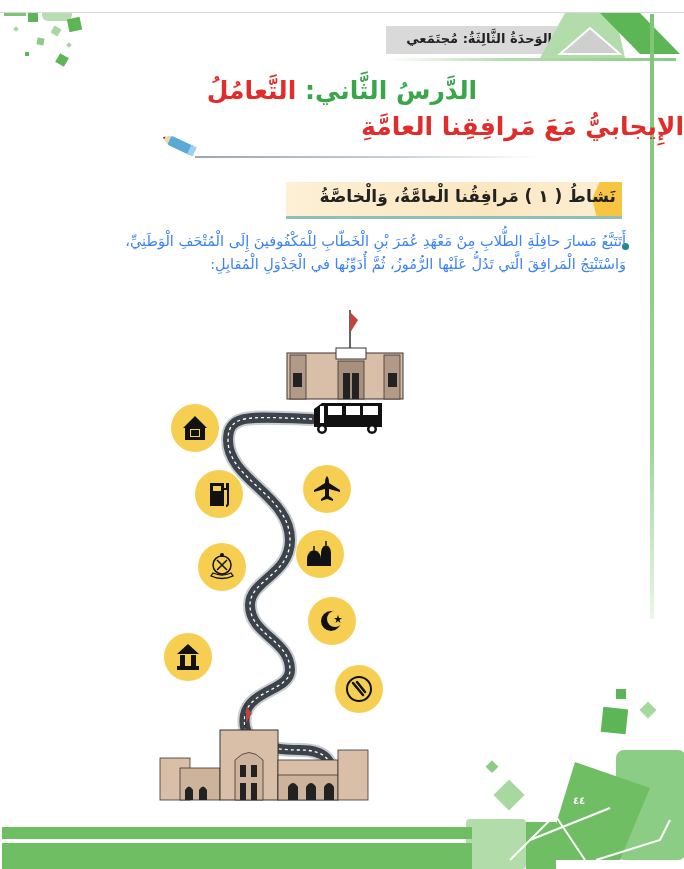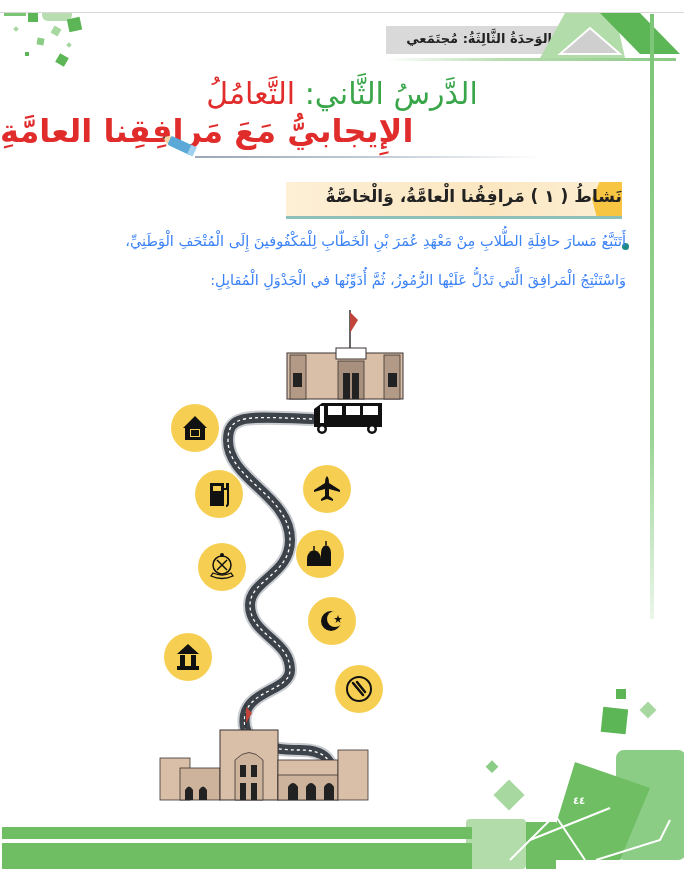--- a/index.html
+++ b/index.html
@@ -4,28 +4,28 @@
 <style>
   html,body{margin:0;padding:0;}
   body{width:684px;height:869px;position:relative;overflow:hidden;background:#ffffff;font-family:"DejaVu Sans",sans-serif;}
   .abs{position:absolute;text-align:center;}
   .topline{left:0;top:12px;width:684px;height:1px;background:#d8d8d8;}
   .sq{position:absolute;}
   .unit-box{left:386px;top:26px;width:178px;height:28px;background:#d9d9d9;}
   .unit-text{right:132px;top:31px;font-size:13px;font-weight:bold;color:#222;direction:rtl;white-space:nowrap;}
   .unit-underline{left:386px;top:58px;width:290px;height:3px;background:linear-gradient(to right,#ffffff,#b7ddb0 40%,#8cc985);}
   .vline{left:650px;top:14px;width:4px;height:605px;background:linear-gradient(to bottom,#7cc576 0%,#9ad495 70%,rgba(154,212,149,0.2) 100%);}
-  .title1{left:0;width:684px;top:76px;text-align:center;font-size:30px;font-weight:normal;direction:rtl;white-space:nowrap;}
-  .title2{left:0;width:684px;top:112px;text-align:left;font-size:32px;font-weight:bold;color:#e12c2c;direction:rtl;white-space:nowrap;}
+  .title1{left:0;width:684px;top:76px;text-align:center;font-size:25px;font-weight:bold;direction:rtl;white-space:nowrap;}
+  .title2{left:0;width:684px;top:112px;text-align:right;font-size:25px;font-weight:bold;color:#e12c2c;direction:rtl;white-space:nowrap;}
   .green{color:#3aa64a;}
   .red{color:#e12c2c;}
   .title-rule{left:195px;top:156px;width:345px;height:2px;background:linear-gradient(to right,#9aa7b5,#c9d2db 60%,rgba(220,225,230,0));}
   .activity-bar{left:286px;top:182px;width:336px;height:34px;background:linear-gradient(to right,#fdf0d6,#fbe6c0 60%,#fdf0d6);border-bottom:3px solid #8cc0b8;}
   .activity-tab{left:592px;top:182px;width:30px;height:34px;background:#f7c542;clip-path:polygon(25% 0,100% 0,100% 100%,15% 100%,0 50%);}
-  .activity-text{right:62px;top:186px;font-size:17px;font-weight:bold;color:#222;direction:rtl;white-space:nowrap;margin-left:44px;}
+  .activity-text{right:68px;top:186px;font-size:17px;font-weight:bold;color:#222;direction:rtl;white-space:nowrap;margin-left:44px;}
   .instr{right:58px;font-size:14.5px;color:#3b82f6;direction:rtl;white-space:nowrap;}
   .bullet{left:622px;top:243px;width:7px;height:7px;border-radius:50%;background:#1d8a88;}
   .circle{position:absolute;width:48px;height:48px;border-radius:50%;background:#f6cf52;display:flex;align-items:center;justify-content:center;}
   .circle svg{width:30px;height:30px;}
   .bottom-bar1{left:2px;top:827px;width:470px;height:12px;background:#6fbe64;}
   .bottom-bar2{left:2px;top:843px;width:470px;height:29px;background:#6fbe64;}
   .page-num{left:573px;top:795px;font-size:10px;color:#ffffff;font-weight:bold;}
 </style>
 </head>
 <body>
@@ -74,21 +74,21 @@
   </svg>
 </div>
 <div class="abs title-rule"></div>
 
 <div class="abs activity-bar"></div>
 <div class="abs activity-tab"></div>
 <div class="abs activity-text">نَشاطُ ( ١ ) مَرافِقُنا الْعامَّةُ، وَالْخاصَّةُ</div>
 
 <div class="abs bullet"></div>
 <div class="abs instr" style="top:233px;">أَتَتَبَّعُ مَسارَ حافِلَةِ الطُّلابِ مِنْ مَعْهَدِ عُمَرَ بْنِ الْخَطّابِ لِلْمَكْفُوفينَ إِلَى الْمُتْحَفِ الْوَطَنِيِّ،</div>
-<div class="abs instr" style="top:272px;">وَاسْتَنْتِجُ الْمَرافِقَ الَّتي تَدُلُّ عَلَيْها الرُّمُوزُ، ثُمَّ أُدَوِّنُها في الْجَدْوَلِ الْمُقابِلِ:</div>
+<div class="abs instr" style="top:256px;">وَاسْتَنْتِجُ الْمَرافِقَ الَّتي تَدُلُّ عَلَيْها الرُّمُوزُ، ثُمَّ أُدَوِّنُها في الْجَدْوَلِ الْمُقابِلِ:</div>
 
 <div class="abs" style="left:150px;top:305px;width:270px;height:500px;">
   <svg width="270" height="500" viewBox="0 0 270 500">
 
     <path d="M162,114 C100,112 78,108 78,135 C78,175 140,190 140,235 C140,270 100,275 100,300 C100,330 140,335 140,365 C140,385 100,385 95,410 C90,440 120,445 150,445 C175,445 185,455 182,480" fill="none" stroke="#c9ccd0" stroke-width="14" stroke-linecap="round"></path>
     <path d="M162,114 C100,112 78,108 78,135 C78,175 140,190 140,235 C140,270 100,275 100,300 C100,330 140,335 140,365 C140,385 100,385 95,410 C90,440 120,445 150,445 C175,445 185,455 182,480" fill="none" stroke="#3d434a" stroke-width="10" stroke-linecap="round"></path>
     <path d="M162,114 C100,112 78,108 78,135 C78,175 140,190 140,235 C140,270 100,275 100,300 C100,330 140,335 140,365 C140,385 100,385 95,410 C90,440 120,445 150,445 C175,445 185,455 182,480" fill="none" stroke="#ffffff" stroke-width="1.3" stroke-dasharray="3,3"></path>
 
     <g>
       <line x1="200" y1="5" x2="200" y2="45" stroke="#333" stroke-width="1.5"></line>

